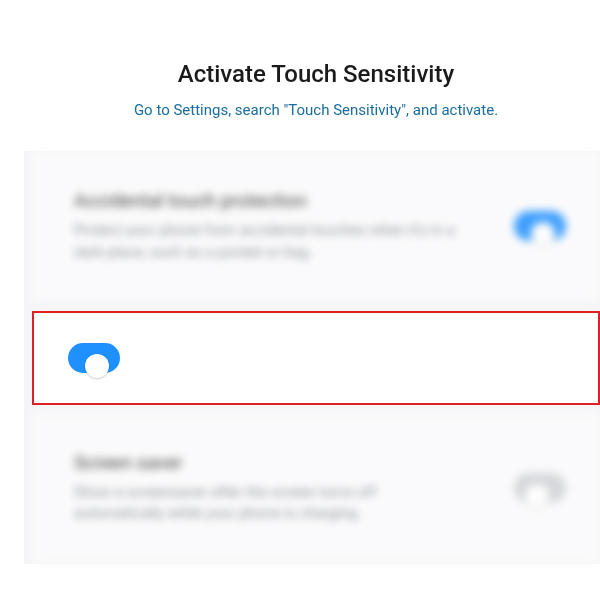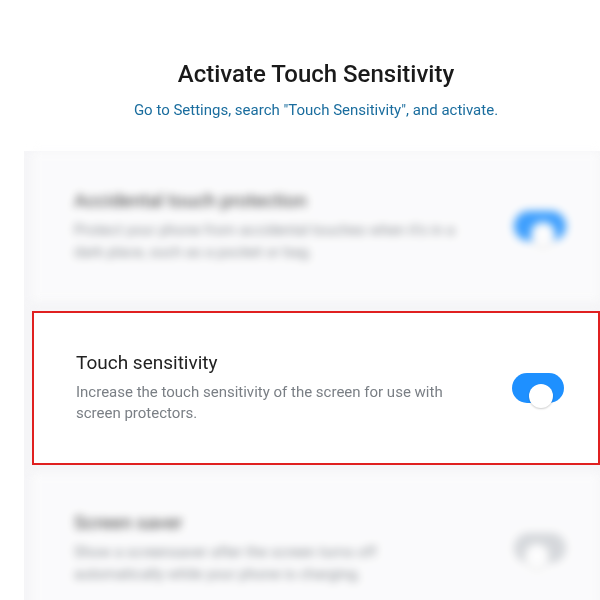--- a/index.html
+++ b/index.html
@@ -112,24 +112,20 @@
     <div class="setting-content">
       <div class="setting-title">Accidental touch protection</div>
       <div class="setting-desc">Protect your phone from accidental touches when it's in a dark place, such as a pocket or bag.</div>
     </div>
     <div class="toggle is-on">
       <div class="knob"></div>
     </div>
   </div>
 
   <div class="setting-row highlighted">
-    <div class="setting-content">
-      <div class="setting-title">Touch sensitivity</div>
-      <div class="setting-desc">Increase the touch sensitivity of the screen for use with screen protectors.</div>
-    </div>
     <div class="toggle is-on">
       <div class="knob"></div>
     </div>
   </div>
 
   <div class="setting-row blurred">
     <div class="setting-content">
       <div class="setting-title">Screen saver</div>
       <div class="setting-desc">Show a screensaver after the screen turns off automatically while your phone is charging.</div>
     </div>

